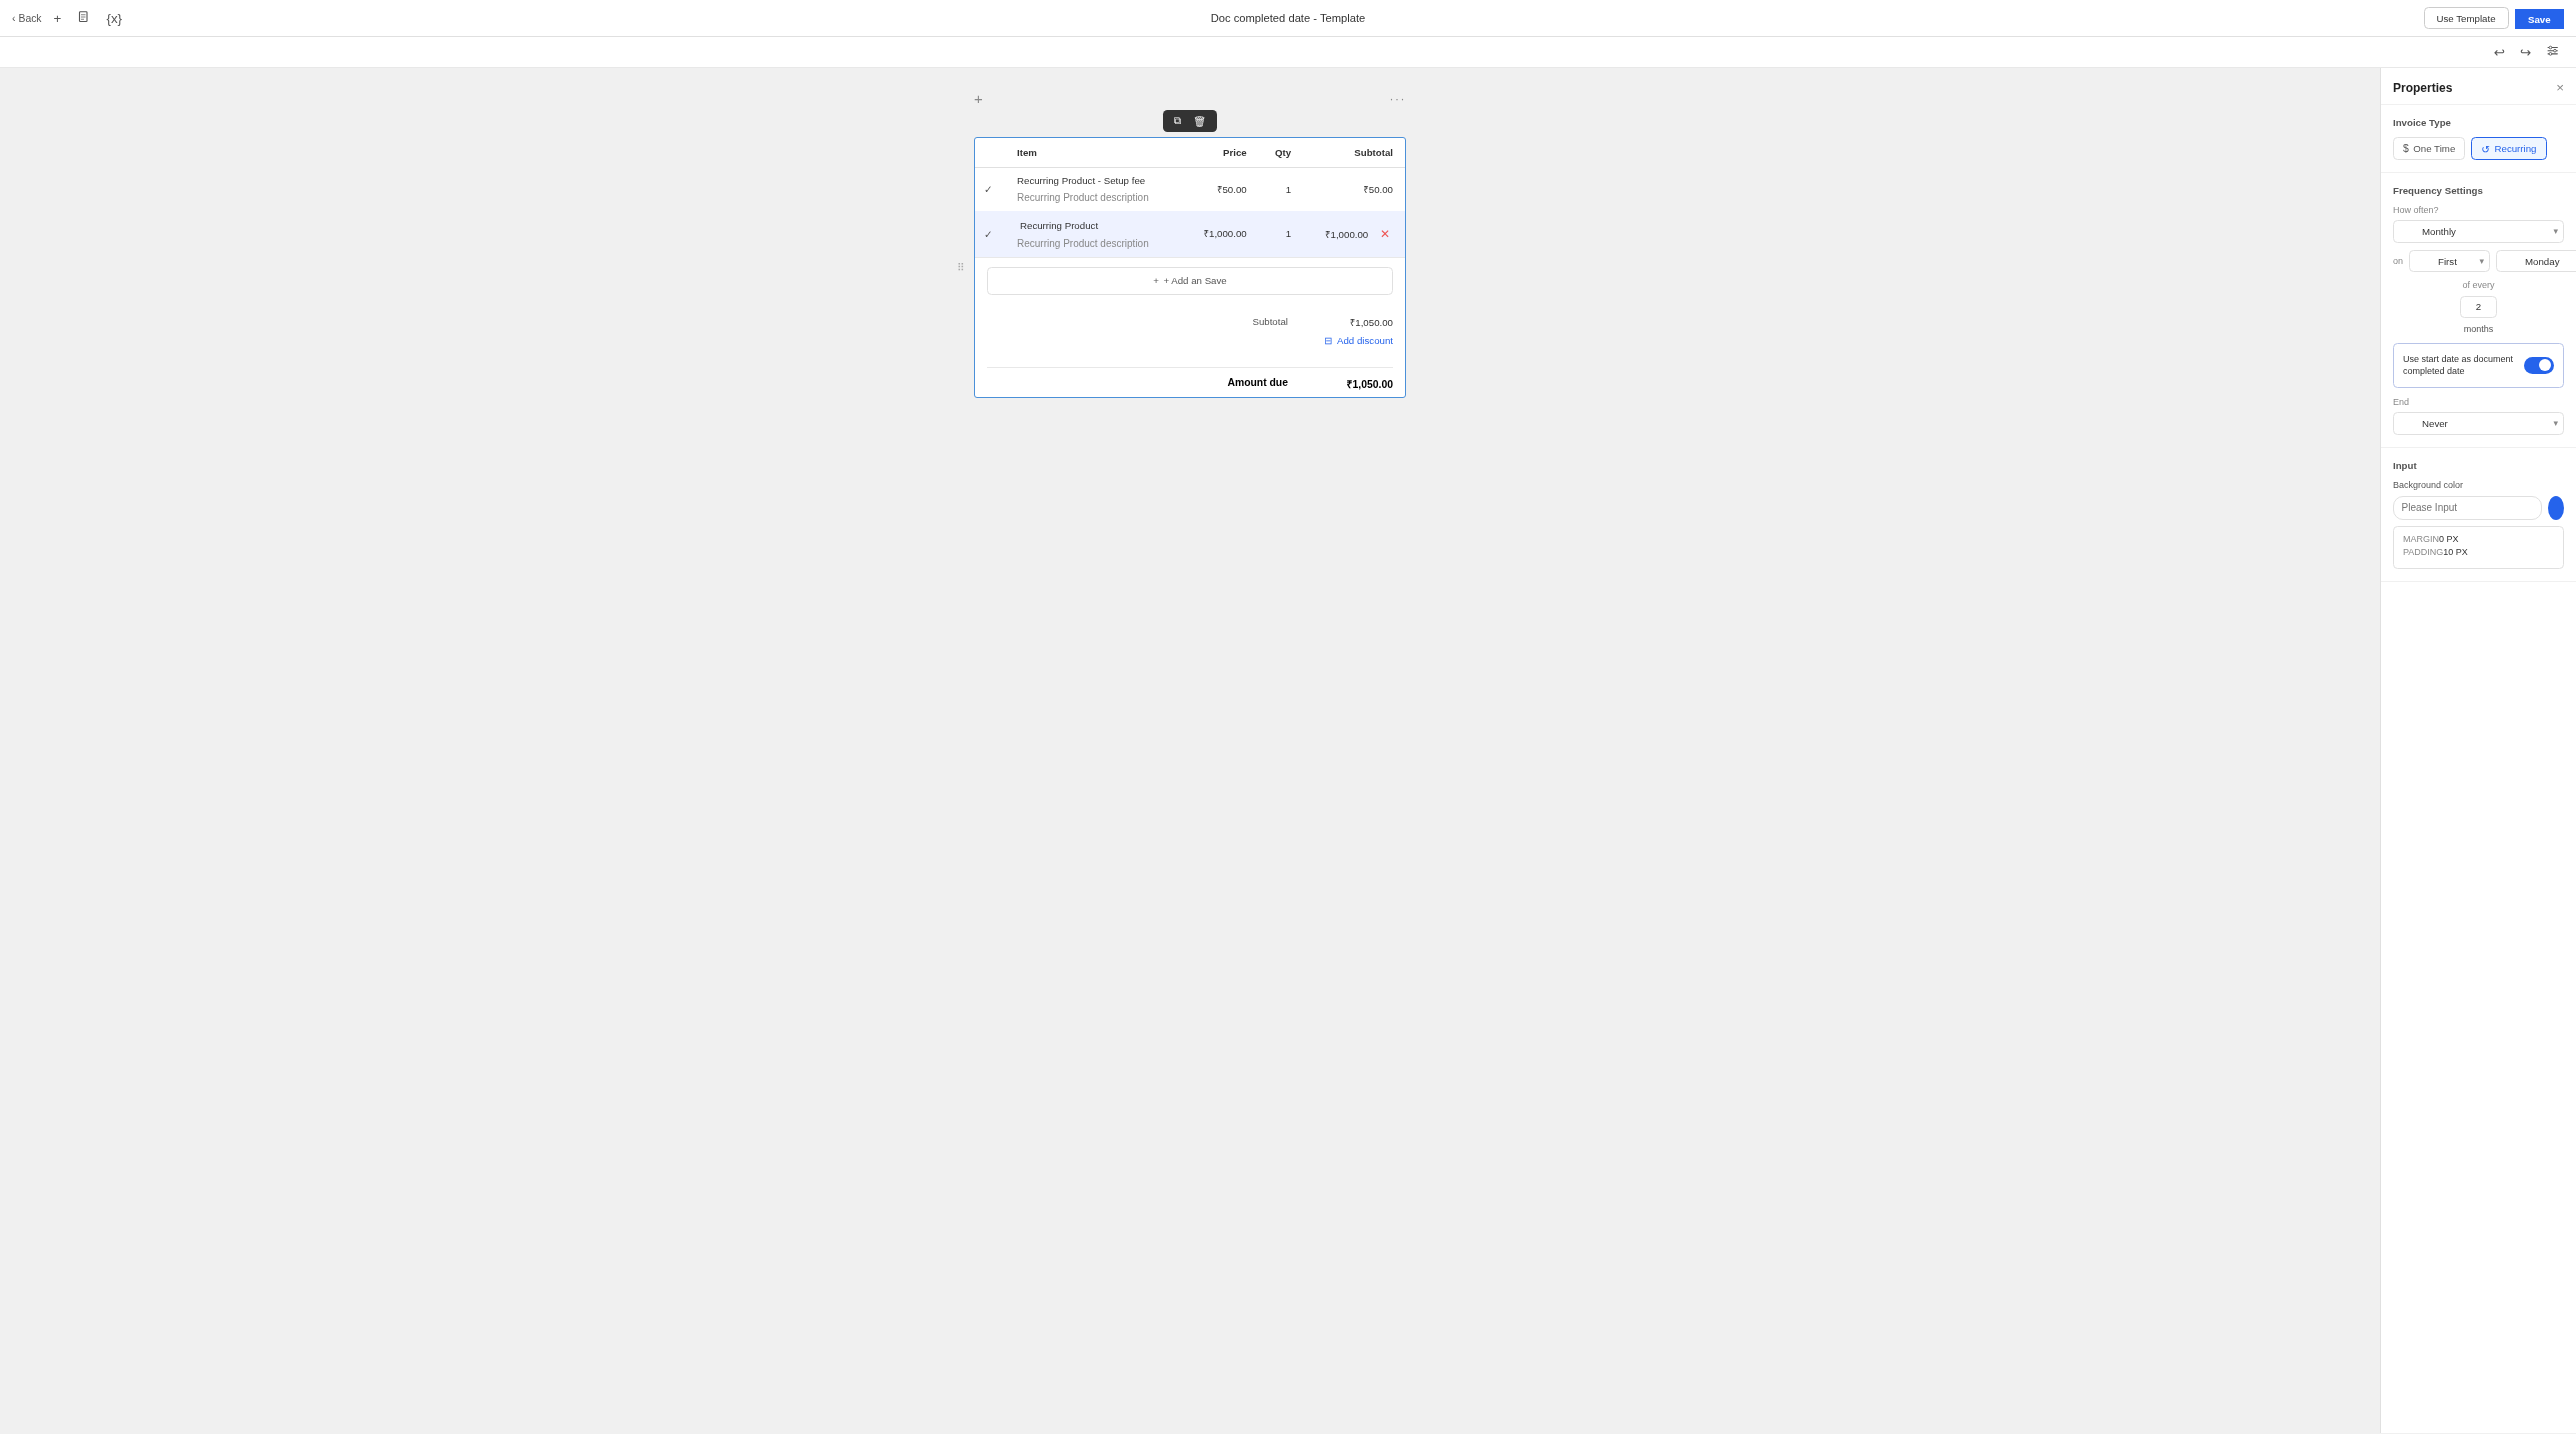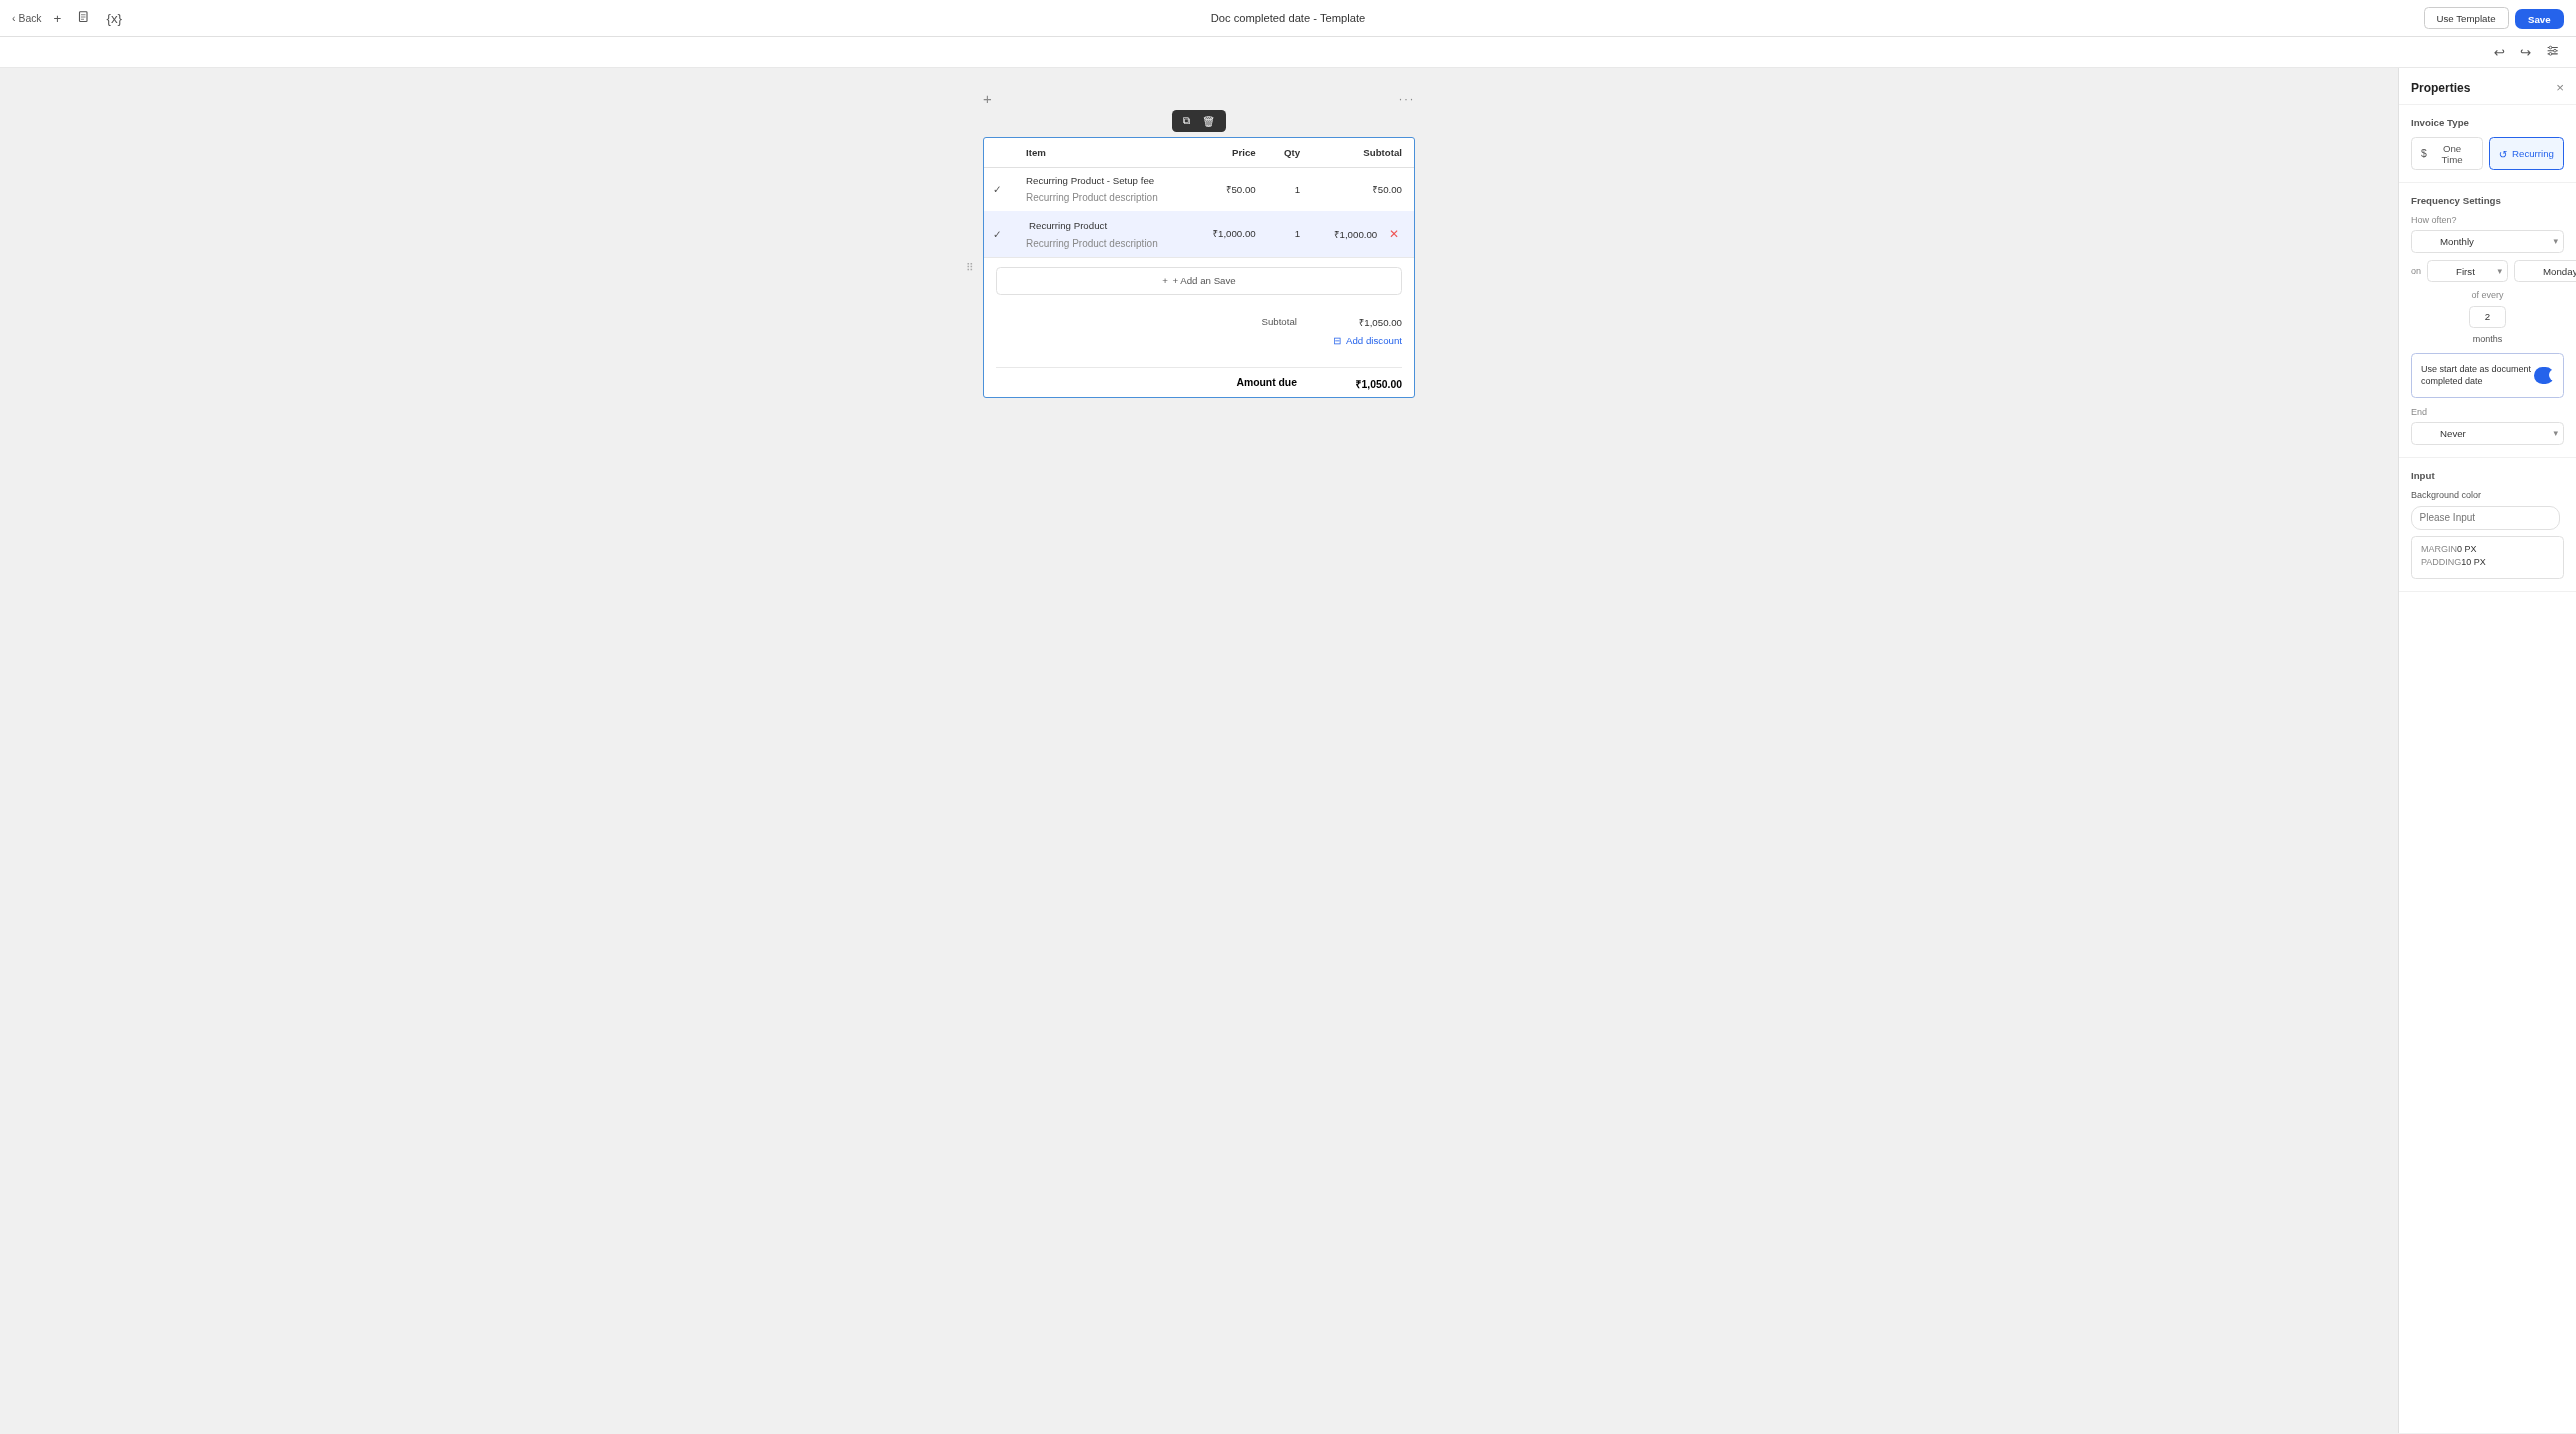--- a/index.html
+++ b/index.html
@@ -10,21 +10,21 @@
       display: flex; align-items: center; justify-content: space-between;
       background: #fff; border-bottom: 0.7px solid #e0e0e0;
       height: 37px; padding: 0 12px; position: relative; z-index: 10;
     }
     .topbar-left { display: flex; align-items: center; gap: 7.5px; }
     .topbar-center { position: absolute; left: 50%; transform: translateX(-50%); font-size: 11.2px; color: #333; font-weight: 500; }
     .topbar-right { display: flex; align-items: flex-end; gap: 6px; }
     .back-btn { display: flex; align-items: center; gap: 3px; font-size: 10.4px; color: #555; cursor: pointer; background: none; border: none; }
     .icon-btn { background: none; border: none; cursor: pointer; color: #555; font-size: 13.4px; padding: 3px 4.5px; border-radius: 3px; }
     .use-template-btn { background: #fff; border: 0.7px solid #ccc; border-radius: 4.5px; padding: 4.5px 12px; font-size: 9.7px; cursor: pointer; color: #333; }
-    .save-btn { background: #2563eb; color: #fff; border: none; border-radius: 7px; padding: 4.5px 13.4px; font-size: 9.7px; cursor: pointer; font-weight: 600; }
+    .save-btn { background: #2563eb; color: #fff; border: none; border-radius: 0; padding: 4.5px 13.4px; font-size: 9.7px; cursor: pointer; font-weight: 600; }
 
     
     .toolbar2 {
       display: flex; align-items: center; justify-content: flex-end;
       background: #fff; border-bottom: 0.7px solid #e8e8e8;
       height: 31px; padding: 0 12px; gap: 6px;
     }
 
     
     .main-layout { display: flex; height: calc(100vh - 69px); }
@@ -89,21 +89,21 @@
     .totals-section { padding: 12px 12px 6px; }
     .totals-row { display: flex; justify-content: flex-end; gap: 45px; font-size: 9.7px; margin-bottom: 6px; }
     .totals-row .label { color: #555; }
     .totals-row .value { color: #333; font-weight: 500; min-width: 60px; text-align: right; }
     .discount-link { color: #2563eb; font-size: 9.7px; cursor: pointer; display: flex; align-items: center; gap: 4.5px; text-decoration: none; justify-content: flex-end; margin-bottom: 12px; }
     .amount-due-row { display: flex; justify-content: flex-end; gap: 45px; font-size: 10.4px; font-weight: 600; padding-top: 9px; border-top: 0.7px solid #e8e8e8; }
     .amount-due-row .value { min-width: 60px; text-align: right; }
 
     
     .properties-panel {
-      width: 178px; background: #fff; border-left: 0.7px solid #e0e0e0;
+      width: 196px; background: #fff; border-left: 0.7px solid #e0e0e0;
       overflow-y: auto; position: relative;
     }
     .panel-header {
       display: flex; align-items: center; justify-content: space-between;
       padding: 12px 12px 9px; border-bottom: 0.7px solid #f0f0f0;
     }
     .panel-title { font-size: 12px; font-weight: 600; color: #222; }
     .panel-close-btn { background: none; border: none; cursor: pointer; font-size: 13.4px; color: #888; }
 
     .panel-section { padding: 12px; border-bottom: 0.7px solid #f0f0f0; }

